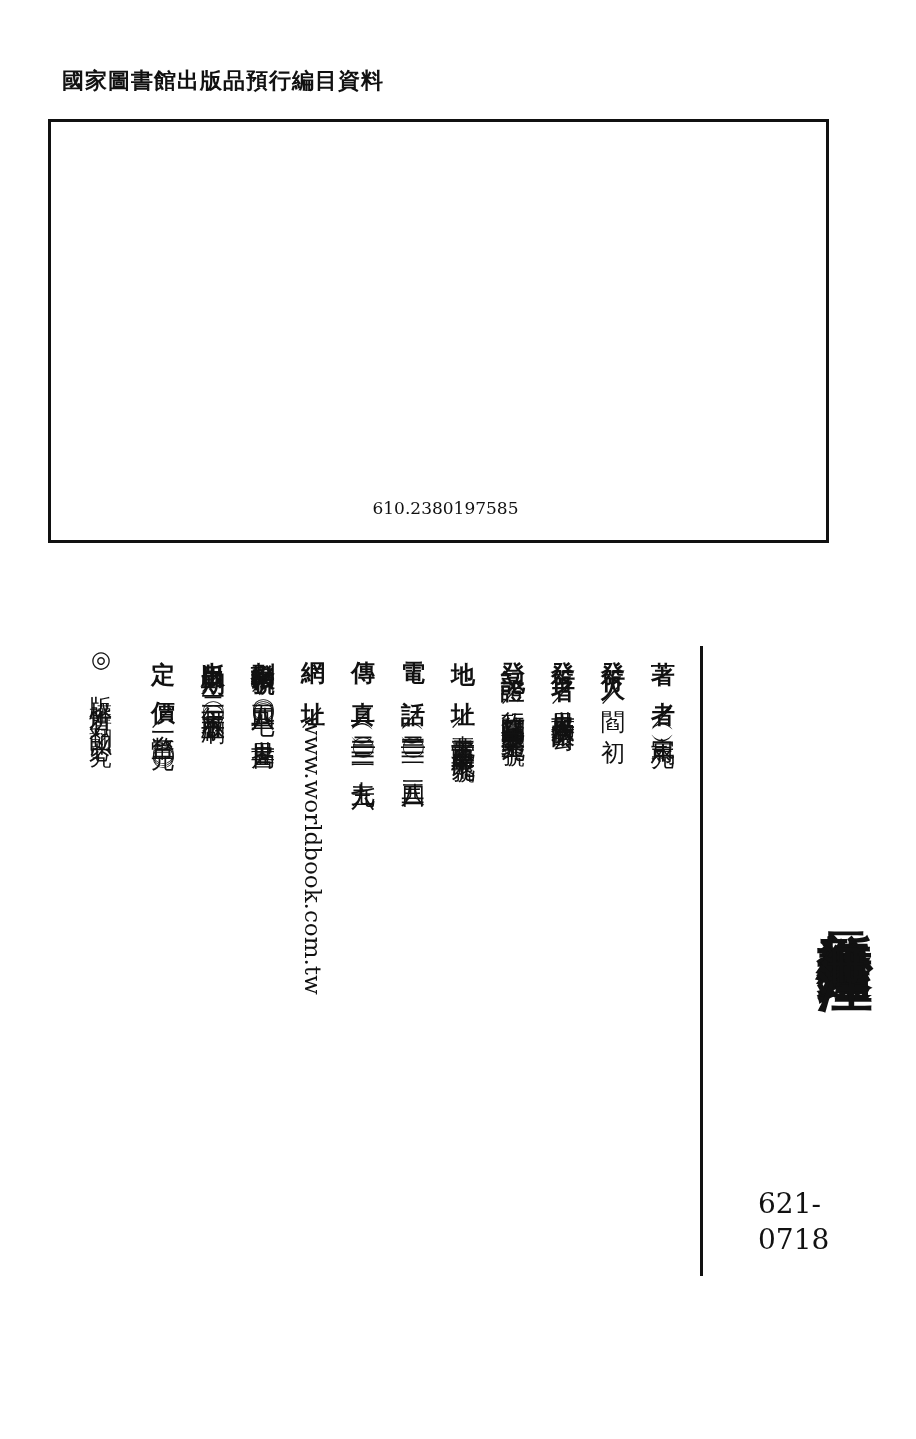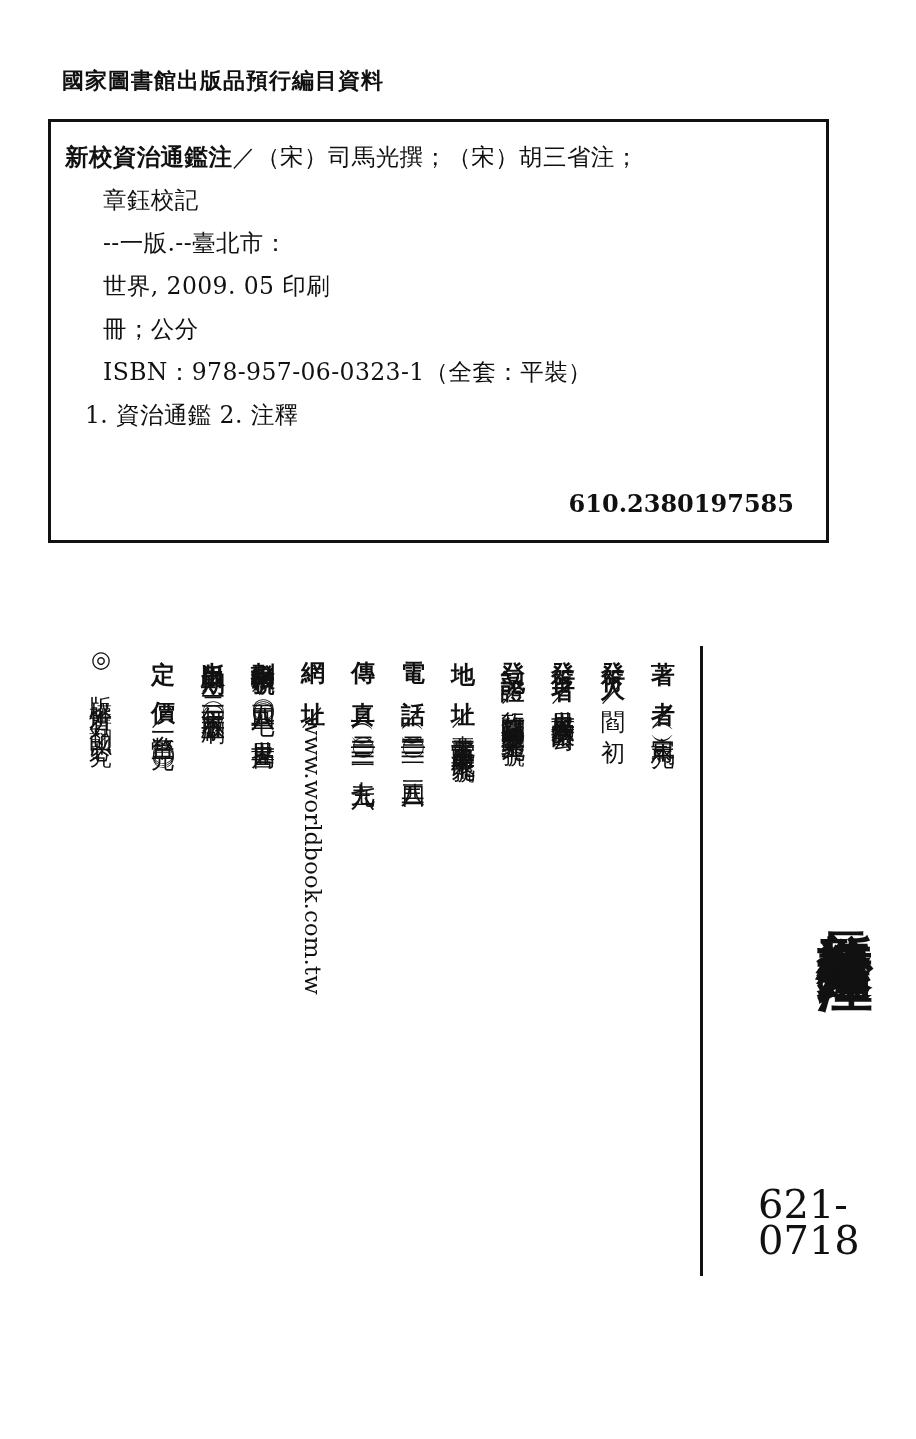--- a/index.html
+++ b/index.html
@@ -59,23 +59,22 @@
   }
   .cip-line.subjects {
     padding-left: 20px;
   }
   .cip-footer {
     position: absolute;
     left: 14px;
     right: 14px;
     bottom: 22px;
     display: flex;
-    justify-content: flex-end;
-    font-size: 24px;
-    font-weight: bold;
+    justify-content: center;
+    font-size: 17px;
   }
   .cip-footer .left { padding-left: 32px; }
   .cip-footer .right { padding-right: 18px; }
 
   
   .colophon {
     position: absolute;
     left: 0;
     top: 620px;
     width: 916px;
@@ -110,21 +109,21 @@
   }
   .book-title .vol {
     font-size: 38px;
     letter-spacing: 2px;
   }
   .shelf-code {
     position: absolute;
     right: 38px;
     top: 566px;
     width: 120px;
-    font-size: 40px;
+    font-size: 28px;
     line-height: 36px;
     font-family: "DejaVu Serif", serif;
   }
 
   
   .vcol {
     position: absolute;
     top: 22px;
     writing-mode: vertical-rl;
     text-orientation: upright;
@@ -155,31 +154,20 @@
     letter-spacing: 6px;
     white-space: nowrap;
   }
 </style>
 </head>
 <body>
 
 <div class="cip-heading">國家圖書館出版品預行編目資料</div>
 
 <div class="cip-box">
-  <div class="cip-lines">
-    <div class="cip-line title">
-      <span>新校資治通鑑注</span><span class="plain">／（宋）司馬光撰；（宋）胡三省注；</span>
-    </div>
-    <div class="cip-line indent">章鈺校記</div>
-    <div class="cip-line indent">--一版.--臺北市：</div>
-    <div class="cip-line indent">世界, 2009. 05 印刷</div>
-    <div class="cip-line indent">冊；公分</div>
-    <div class="cip-line indent">ISBN：978-957-06-0323-1（全套：平裝）</div>
-    <div class="cip-line subjects">1. 資治通鑑  2. 注釋</div>
-  </div>
   <div class="cip-footer">
     <span class="left">610.23</span>
     <span class="right">80197585</span>
   </div>
 </div>
 
 <div class="colophon">
 
   <div class="vrule"></div>
 

